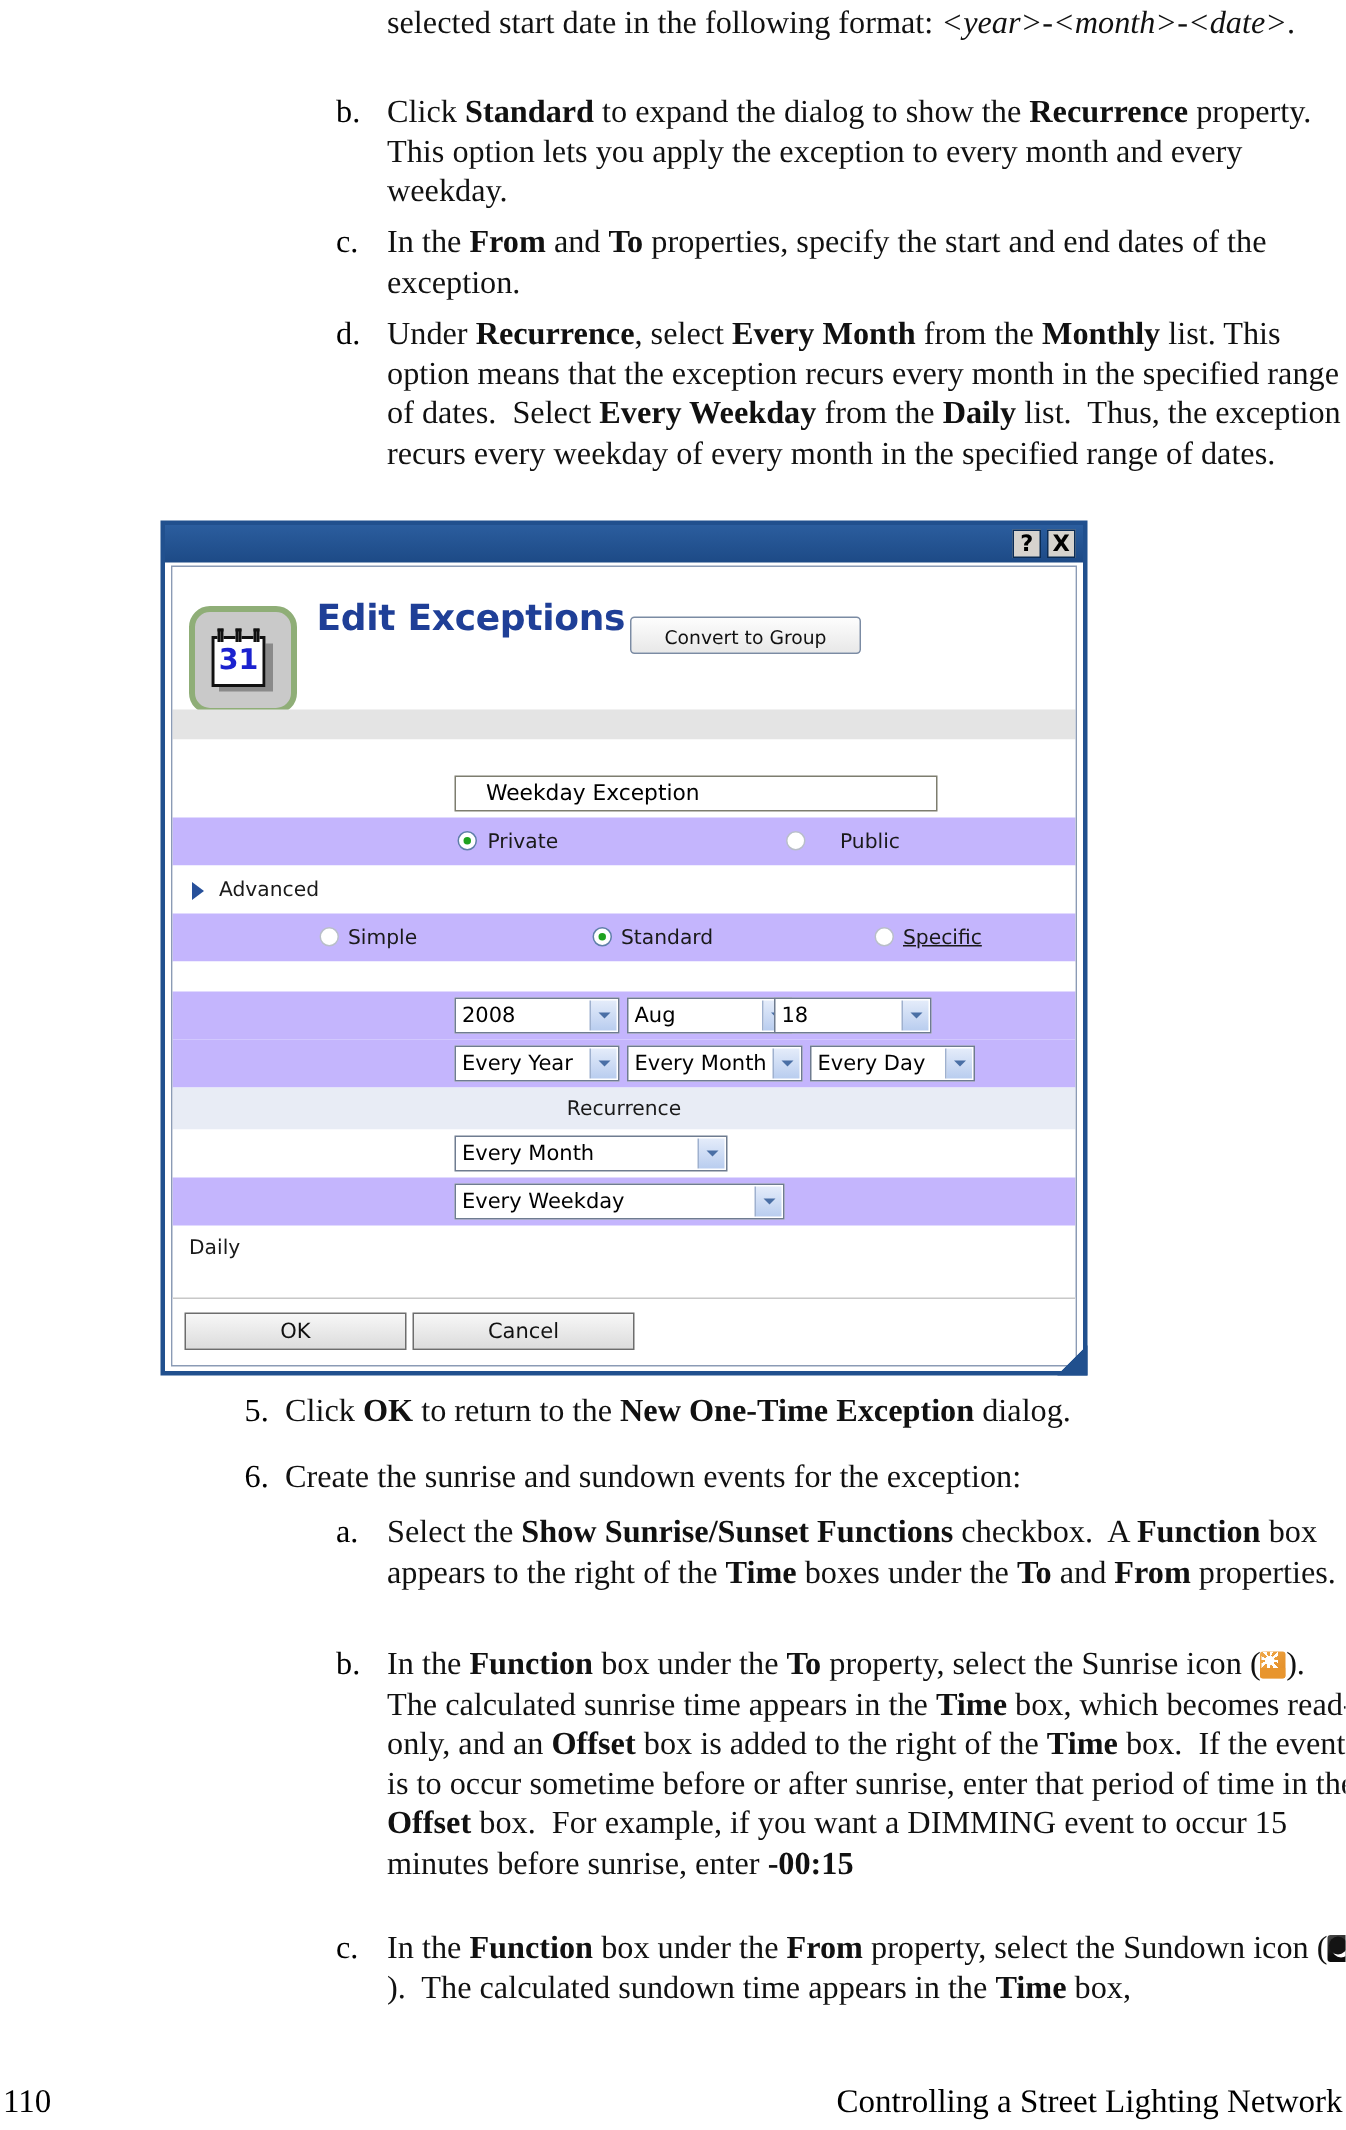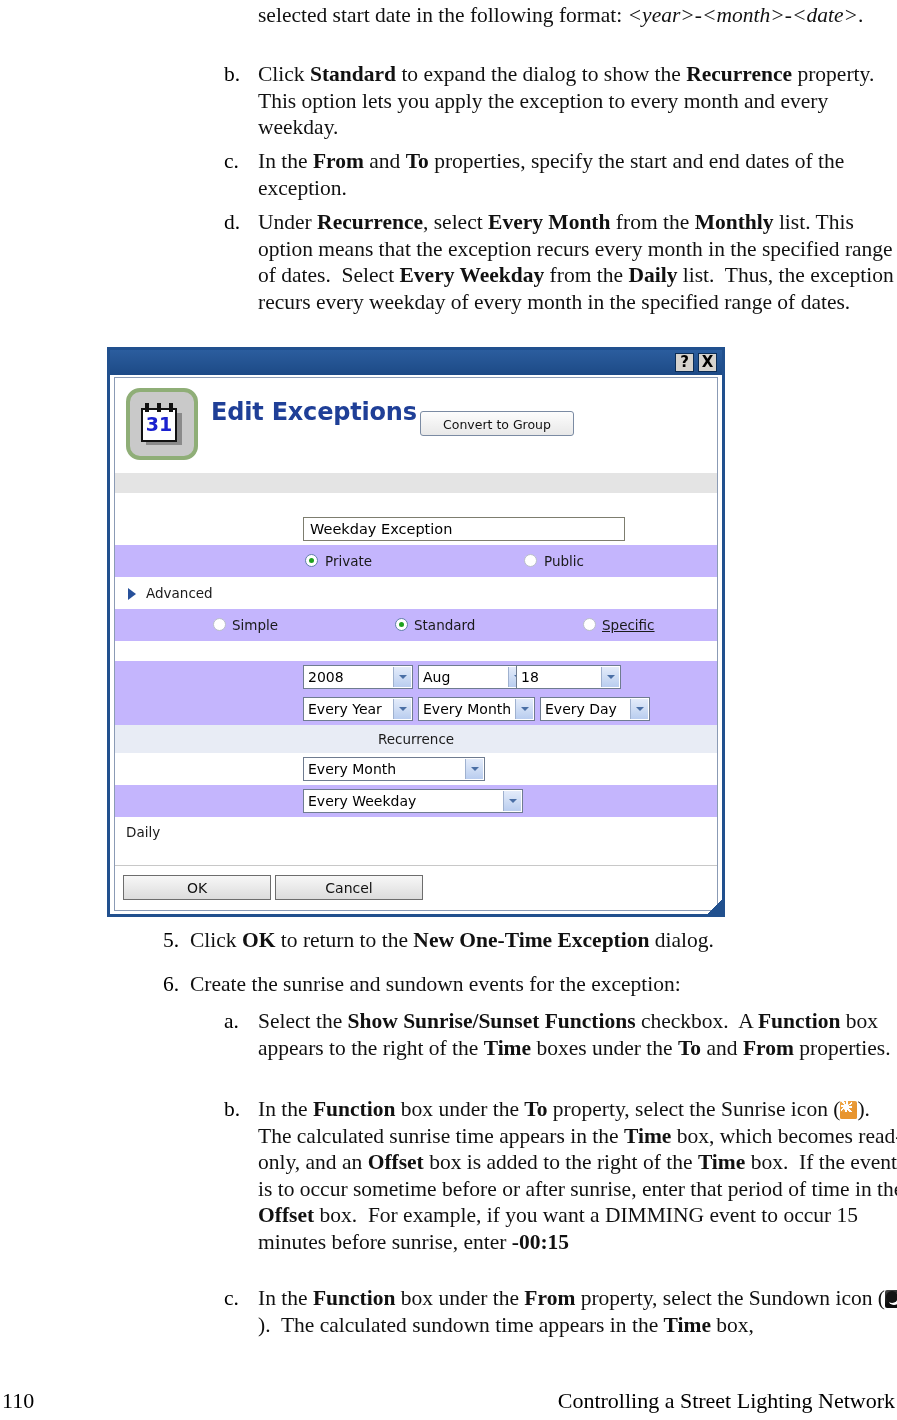--- a/index.html
+++ b/index.html
@@ -192,21 +192,21 @@
 
   
   .dlg-header {
     position: absolute;
     left: 0; top: 0;
     width: 602px; height: 95px;
     background: #ffffff;
   }
   .cal-icon {
     position: absolute;
-    left: 11px; top: 10px;
+    left: 11px; top: 26px;
     width: 72px; height: 72px;
     border-radius: 14px;
     background: #c9c9c9;
     border: 4px solid #8fae77;
     box-sizing: border-box;
   }
   .cal-inner {
     position: absolute;
     left: 50%; top: 50%;
     transform: translate(-50%,-50%);
@@ -321,21 +321,21 @@
     position: absolute;
     left: 188px; top: 4px;
     width: 322px; height: 24px;
     background: #ffffff;
     border: 1px solid #7d7d6f;
     box-sizing: border-box;
     font-family: "DejaVu Sans", "Liberation Sans", sans-serif;
     font-size: 14.5px;
     color: #000;
     line-height: 23px;
-    padding-left: 6px;
+    padding-left: 20px;
   }
 
   .radio {
     position: absolute;
     top: 9px;
     width: 13px; height: 13px;
     border-radius: 50%;
     background: #ffffff;
     border: 1px solid #9aa6b8;
     box-sizing: border-box;
@@ -491,21 +491,21 @@
         <div class="row white">
           <div class="row-label">Exception Name</div>
           <div class="text-input">Weekday Exception</div>
         </div>
 
         <div class="row tint">
           <div class="row-label">Scope</div>
           <div class="radio checked" style="left:190px;"></div>
           <div class="cell-label" style="left:210px;">Private</div>
           <div class="radio off" style="left:409px;"></div>
-          <div class="cell-label" style="left:429px;">Public</div>
+          <div class="cell-label" style="left:445px;">Public</div>
         </div>
 
         <div class="row white">
           <div class="tri-advanced"></div>
           <div class="cell-label" style="left:31px;">Advanced</div>
         </div>
 
         <div class="row tint">
           <div class="radio off" style="left:98px;"></div>
           <div class="cell-label" style="left:117px;">Simple</div>

